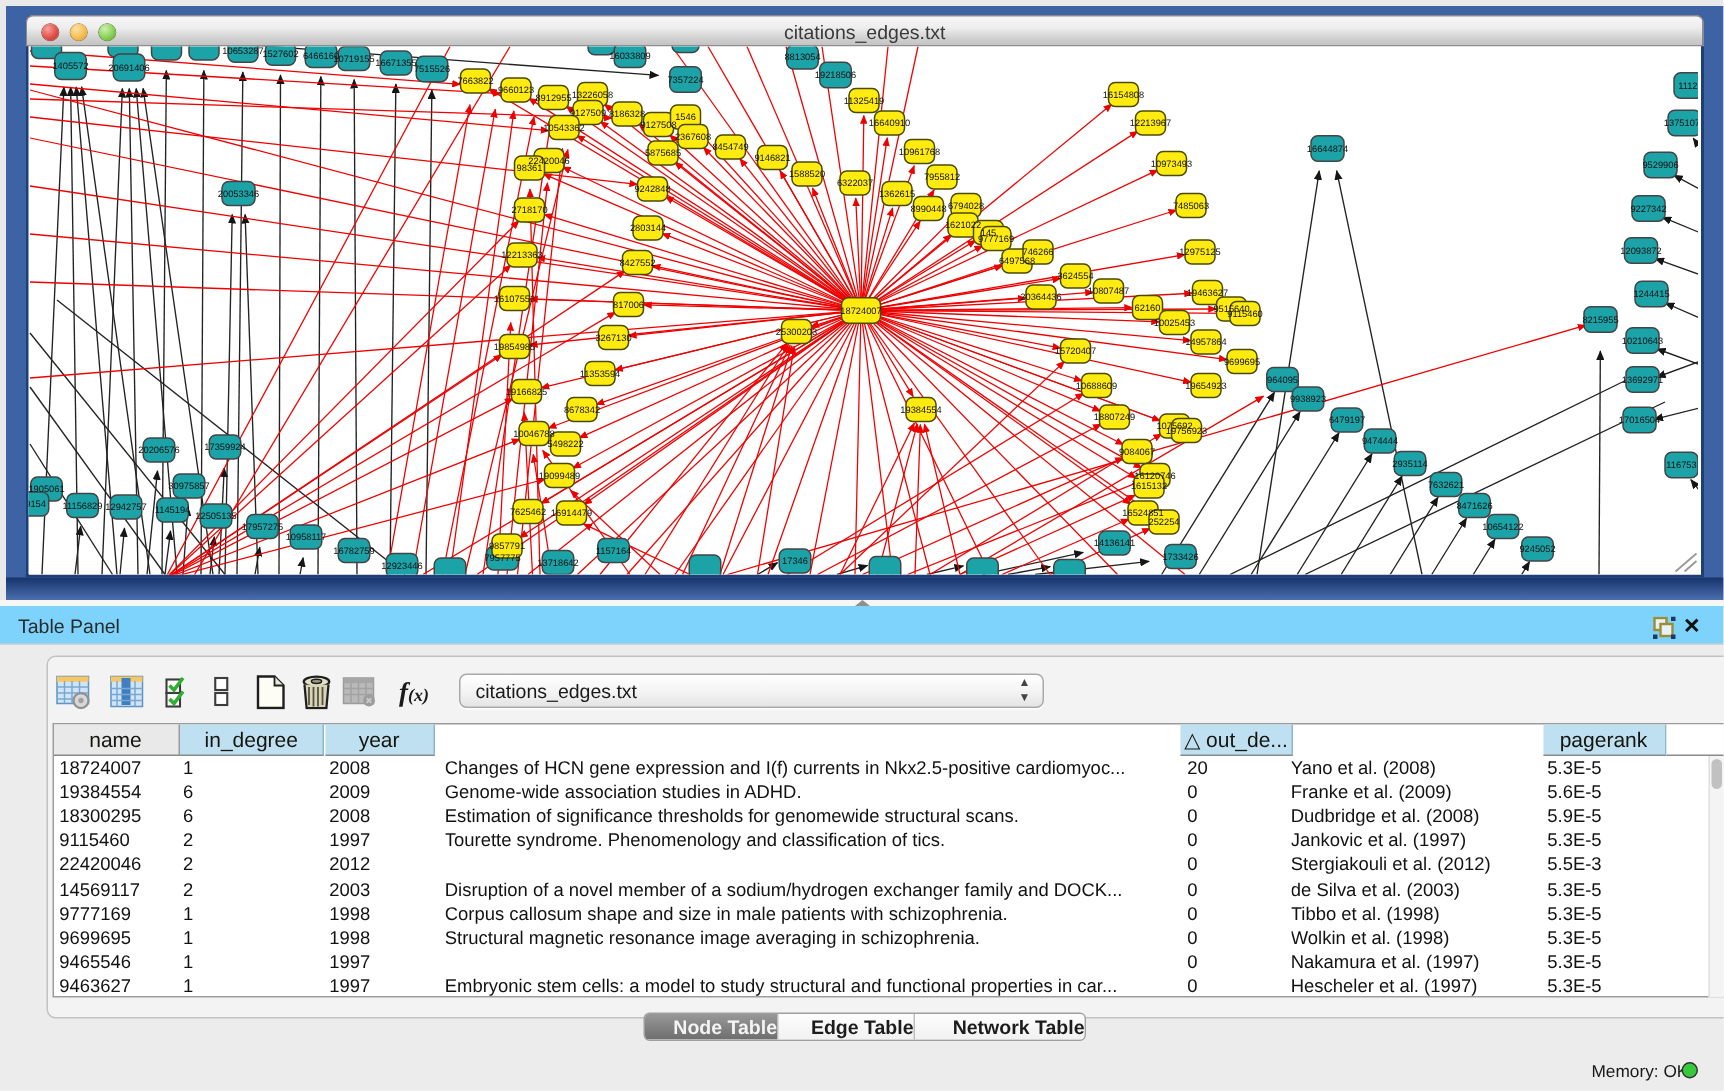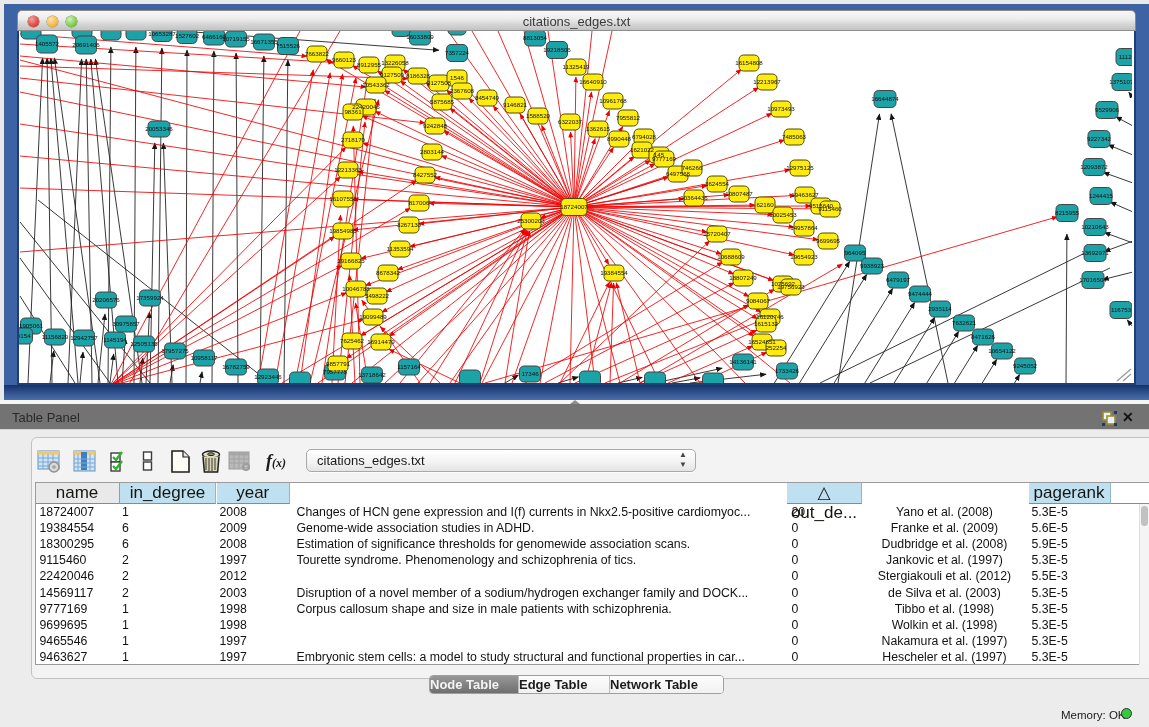--- a/index.html
+++ b/index.html
@@ -21,49 +21,49 @@
 #tl3{left:48.3px;background:radial-gradient(circle at 35% 30%,#d0f0b4,#88d254 55%,#5aa62e);box-shadow:0 0 0 .5px #57862c}
 #g{position:absolute;left:0px;top:21px}
 #g path.r{stroke:#ef0000;stroke-width:.85;fill:none}
 #g path.k{stroke:#222;stroke-width:.9;fill:none}
 #g rect.t{fill:#1ba3a8;stroke:#444;stroke-width:1}
 #g rect.y{fill:#ffeb10;stroke:#4a4a00;stroke-width:1}
 #g text{font-size:6.2px;fill:#111;text-anchor:middle;font-family:"Liberation Sans",sans-serif}
 
 #tp{position:absolute;left:0;top:400px;width:1149px;height:327px;background:#ececec}
 #tps{position:absolute;left:0;top:0;width:1149px;height:4px;background:#f6f6f2}
-#tph{position:absolute;left:0;top:4px;width:1149px;height:26px;background:#737373;
+#tph{position:absolute;left:0;top:4px;width:1149px;height:26px;background:#7dd3fc;
  border-bottom:1px solid #d2d2d2}
 #tph .t{position:absolute;left:12px;top:6px;font-size:13px;color:#2a2a2a}
 #fl{position:absolute;left:1102px;top:7px}
 #cx{position:absolute;left:1122px;top:5px;font-size:14px;font-weight:bold;color:#111}
 #panel{position:absolute;left:31px;top:37px;width:1146px;height:242px;
  background:#f3f3f3;border:1px solid #c2c2c2;border-radius:6px}
 .ic{position:absolute;top:12px}
 #sel{position:absolute;left:274px;top:11px;width:390px;height:23px;border:1px solid #a9a9a9;
  border-radius:5px;background:linear-gradient(#ffffff,#f2f2f2 60%,#e4e4e4);
  font-size:13px;color:#1a1a1a;line-height:21px;padding-left:10px;
  box-shadow:0 1px 1px rgba(255,255,255,.8)}
 #sel .arr{position:absolute;right:8px;top:0;font-size:8px;color:#444;line-height:10px;text-align:center}
 
 #tbl{position:absolute;left:2.5px;top:44px;width:1118px;height:183px;background:#fff;
  border:1px solid #9b9b9b}
 .hd{position:absolute;top:0;height:21px;background:#bfe0f0;border-right:1px solid #8fb6ca;
- font-size:17px;color:#15150f;text-align:center;line-height:20px;border-bottom:1px solid #8a8a8a}
+ font-size:14px;color:#15150f;text-align:center;line-height:20px;border-bottom:1px solid #8a8a8a}
 .row{position:absolute;left:0;width:1100px;height:16.1px;font-size:12.3px;color:#121212;line-height:16px}
 .row span{position:absolute;top:0;white-space:nowrap;overflow:hidden}
 .c0{left:4px}.c1{left:86.5px}.c2{left:184px}.c3{left:261px;width:492px}
-.c4{left:756px}.c5{left:825px;width:168px;text-align:center}.c6{left:996px}
+.c4{left:756px}.c5{left:825px;width:168px;}.c6{left:996px}
 #vsb{position:absolute;left:1103px;top:21px;width:11px;height:161px;background:#f4f4f4;
  border-left:1px solid #e0e0e0}
 #vsb .th{position:absolute;left:1.5px;top:2px;width:7px;height:20px;background:#c1c1c1;border-radius:4px}
 
 #tabs{position:absolute;left:429px;top:275px;height:19px;border:1px solid #9f9f9f;
  border-radius:4px;overflow:hidden;display:flex;background:#fff}
-#tabs div{font-size:13px;font-weight:700;line-height:17px;text-align:left}
+#tabs div{font-size:13px;font-weight:700;line-height:17px;text-align:right}
 #tabs .on{width:88px;background:linear-gradient(#989898,#6e6e6e);color:#f4f4f4}
 #tabs .off{background:linear-gradient(#fdfdfd,#f1f1f1);color:#1c1c1c;border-left:1px solid #bdbdbd}
 #mem{position:absolute;left:1061px;top:309px;font-size:11.5px;color:#1a1a1a}
 #dot{position:absolute;left:1121px;top:308px;width:11px;height:11px;border-radius:50%;
  background:#35c93b;border:1.2px solid #333}
 </style></head>
 <body>
 <div id="desk"></div>
 <div id="shadowband"></div>
 <div id="rstrip"></div>
@@ -651,30 +651,30 @@
           <span class="c2">2009</span>
           <span class="c3">Genome-wide association studies in ADHD.</span>
           <span class="c4">0</span>
           <span class="c5">Franke et al. (2009)</span>
           <span class="c6">5.6E-5</span>
         </div>
         <div class="row" style="top:53.2px">
           <span class="c0">18300295</span>
           <span class="c1">6</span>
           <span class="c2">2008</span>
-          <span class="c3">Estimation of significance thresholds for genomewide association scans.</span>
+          <span class="c3">Estimation of significance thresholds for genomewide structural scans.</span>
           <span class="c4">0</span>
           <span class="c5">Dudbridge et al. (2008)</span>
           <span class="c6">5.9E-5</span>
         </div>
         <div class="row" style="top:69.3px">
           <span class="c0">9115460</span>
           <span class="c1">2</span>
           <span class="c2">1997</span>
-          <span class="c3">Tourette syndrome. Phenomenology and schizophrenia of tics.</span>
+          <span class="c3">Tourette syndrome. Phenomenology and classification of tics.</span>
           <span class="c4">0</span>
           <span class="c5">Jankovic et al. (1997)</span>
           <span class="c6">5.3E-5</span>
         </div>
         <div class="row" style="top:85.4px">
           <span class="c0">22420046</span>
           <span class="c1">2</span>
           <span class="c2">2012</span>
           <span class="c4">0</span>
           <span class="c5">Stergiakouli et al. (2012)</span>
@@ -695,20 +695,21 @@
           <span class="c2">1998</span>
           <span class="c3">Corpus callosum shape and size in male patients with schizophrenia.</span>
           <span class="c4">0</span>
           <span class="c5">Tibbo et al. (1998)</span>
           <span class="c6">5.3E-5</span>
         </div>
         <div class="row" style="top:133.7px">
           <span class="c0">9699695</span>
           <span class="c1">1</span>
           <span class="c2">1998</span>
+          <span class="c3">Structural magnetic resonance image averaging in schizophrenia.</span>
           <span class="c4">0</span>
           <span class="c5">Wolkin et al. (1998)</span>
           <span class="c6">5.3E-5</span>
         </div>
         <div class="row" style="top:149.8px">
           <span class="c0">9465546</span>
           <span class="c1">1</span>
           <span class="c2">1997</span>
           <span class="c4">0</span>
           <span class="c5">Nakamura et al. (1997)</span>

